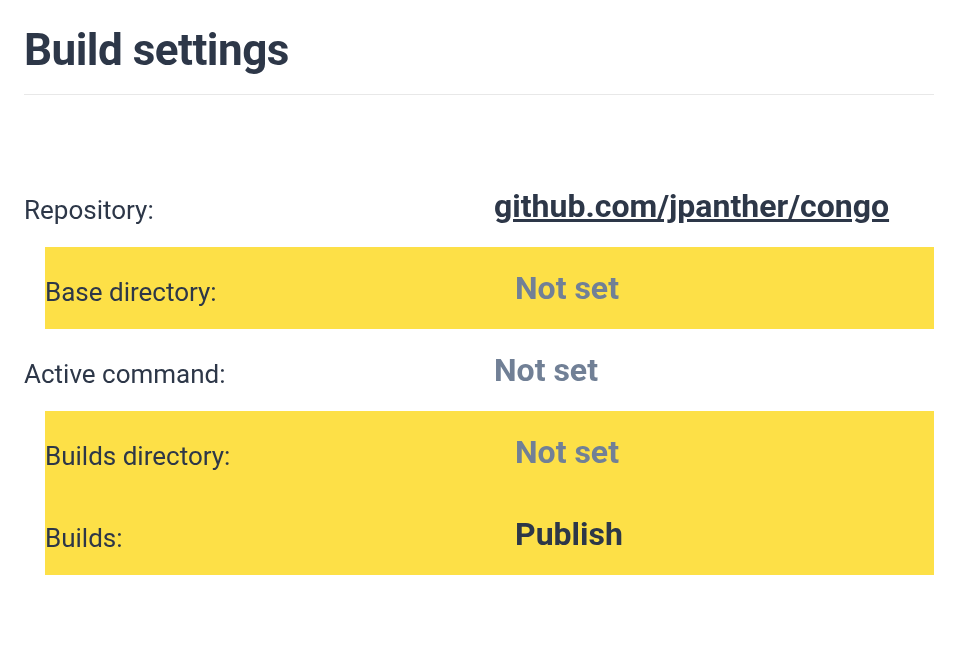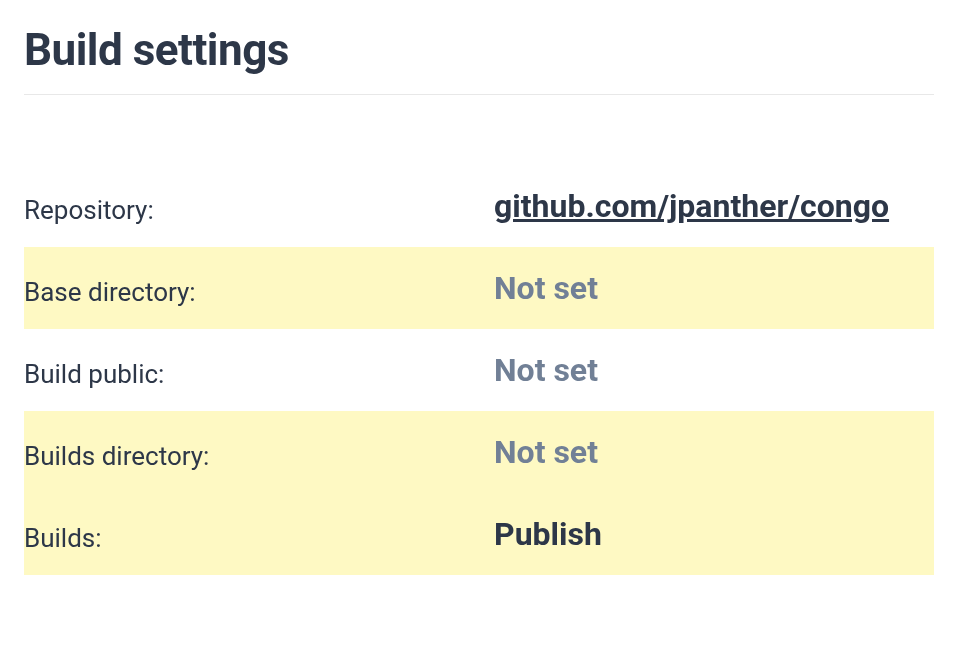--- a/index.html
+++ b/index.html
@@ -29,21 +29,22 @@
     }
     .settings-list {
       width: 100%;
     }
     .settings-row {
       display: flex;
       align-items: flex-end;
       padding: 22px 0 22px 0;
     }
     .settings-row.alt {
-      background: #fef9c3;
+      background: #fde047;
+      margin-left: 21px;
     }
     .settings-label {
       flex: 0 0 470px;
       font-size: 26px;
       font-weight: 400;
       color: #2d3748;
     }
     .settings-value {
       flex: 1;
       font-size: 32px;
@@ -74,21 +75,21 @@
       <a href="#">github.com/jpanther/congo</a>
     </div>
   </div>
 
   <div class="settings-row alt">
     <div class="settings-label">Base directory:</div>
     <div class="settings-value notset">Not set</div>
   </div>
 
   <div class="settings-row">
-    <div class="settings-label">Build public:</div>
+    <div class="settings-label">Active command:</div>
     <div class="settings-value notset">Not set</div>
   </div>
 
   <div class="settings-row alt">
     <div class="settings-label">Builds directory:</div>
     <div class="settings-value notset">Not set</div>
   </div>
 
 
   <div class="settings-row alt">

